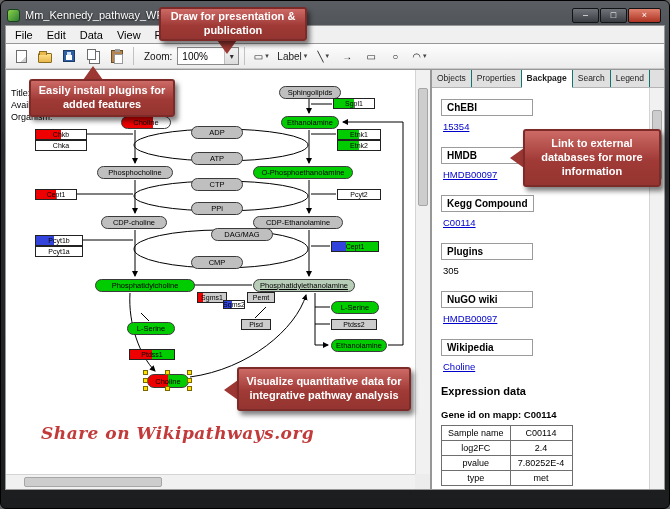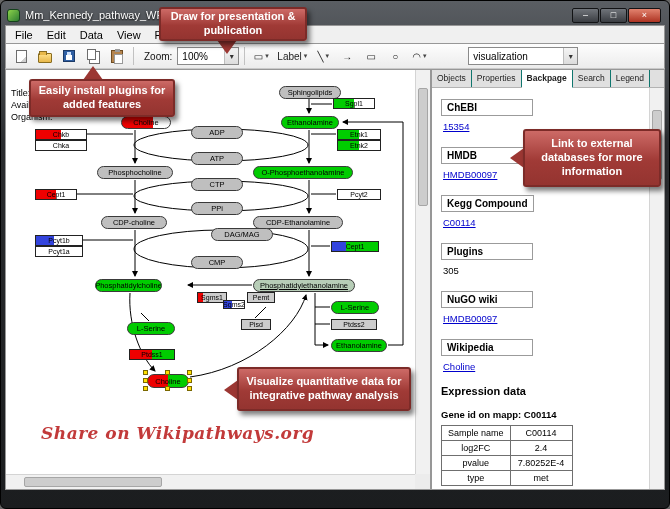--- a/index.html
+++ b/index.html
@@ -153,24 +153,20 @@
           <span class="glyph">▭</span>
         </div>
         <div class="tbtn">
           <span class="glyph">○</span>
         </div>
         <div class="tbtn">
           <span class="glyph">◠</span>
           <span class="dd">▾</span>
         </div>
       </span>
-    <div class="combo viz">
-      <span class="cval">visualization</span>
-      <span class="carr"></span>
-    </div>
   </div>
 
   <div class="main">
 
     <div class="canvas">
       <div class="drawing">
         <svg id="edge-svg" width="413" height="406" style="position:absolute;left:0;top:0">
           <defs>
             <marker id="ah" markerWidth="8" markerHeight="8" refX="5" refY="3" orient="auto">
               <path d="M0,0 L6,3 L0,6 Z" fill="#000"></path>
@@ -220,21 +216,21 @@
             <div class="pnode pill" style="left: 182px; top: 130px; width: 52px; height: 13px; background: rgb(191, 191, 191);">PPi</div>
             <div class="pnode box" style="left: 26px; top: 117px; width: 42px; height: 11px; background: linear-gradient(90deg, rgb(238, 0, 0) 50%, rgb(255, 255, 255) 50%);">Cept1</div>
             <div class="pnode box" style="left: 328px; top: 117px; width: 44px; height: 11px; background: rgb(255, 255, 255);">Pcyt2</div>
             <div class="pnode pill" style="left: 92px; top: 144px; width: 66px; height: 13px; background: rgb(191, 191, 191);">CDP-choline</div>
             <div class="pnode pill" style="left: 244px; top: 144px; width: 90px; height: 13px; background: rgb(191, 191, 191);">CDP-Ethanolamine</div>
             <div class="pnode box" style="left: 26px; top: 163px; width: 48px; height: 11px; background: linear-gradient(90deg, rgb(51, 68, 221) 40%, rgb(255, 255, 255) 40%);">Pcyt1b</div>
             <div class="pnode box" style="left: 26px; top: 174px; width: 48px; height: 11px; background: rgb(255, 255, 255);">Pcyt1a</div>
             <div class="pnode pill" style="left: 178px; top: 156px; width: 62px; height: 13px; background: rgb(191, 191, 191); margin-left: 24px;">DAG/MAG</div>
             <div class="pnode box" style="left: 322px; top: 169px; width: 48px; height: 11px; background: linear-gradient(90deg, rgb(51, 68, 221) 30%, rgb(0, 204, 0) 30%);">Cept1</div>
             <div class="pnode pill" style="left: 182px; top: 184px; width: 52px; height: 13px; background: rgb(191, 191, 191);">CMP</div>
-            <div class="pnode pill" style="left: 86px; top: 207px; width: 67px; height: 13px; background: rgb(0, 204, 0);">Phosphatidylcholine</div>
+            <div class="pnode pill" style="left: 86px; top: 207px; width: 100px; height: 13px; background: rgb(0, 204, 0);">Phosphatidylcholine</div>
             <div class="pnode pill" style="left: 244px; top: 207px; width: 102px; height: 13px; background: rgb(183, 205, 183); text-decoration: underline;">Phosphatidylethanolamine</div>
             <div class="pnode box" style="left: 188px; top: 220px; width: 30px; height: 11px; background: linear-gradient(90deg, rgb(238, 0, 0) 18%, rgb(204, 204, 204) 18%);">Sgms1</div>
             <div class="pnode box" style="left: 214px; top: 228px; width: 22px; height: 9px; background: linear-gradient(90deg, rgb(51, 68, 221) 40%, rgb(255, 255, 255) 40%);">Sgms2</div>
             <div class="pnode box" style="left: 238px; top: 220px; width: 28px; height: 11px; background: rgb(204, 204, 204);">Pemt</div>
             <div class="pnode pill" style="left: 322px; top: 229px; width: 48px; height: 13px; background: rgb(0, 204, 0);">L-Serine</div>
             <div class="pnode box" style="left: 232px; top: 247px; width: 30px; height: 11px; background: rgb(204, 204, 204);">Pisd</div>
             <div class="pnode box" style="left: 322px; top: 247px; width: 46px; height: 11px; background: rgb(204, 204, 204);">Ptdss2</div>
             <div class="pnode pill" style="left: 118px; top: 250px; width: 48px; height: 13px; background: rgb(0, 204, 0);">L-Serine</div>
             <div class="pnode pill" style="left: 322px; top: 267px; width: 56px; height: 13px; background: rgb(0, 204, 0);">Ethanolamine</div>
             <div class="pnode box" style="left: 120px; top: 277px; width: 46px; height: 11px; background: linear-gradient(90deg, rgb(238, 0, 0) 50%, rgb(0, 204, 0) 50%);">Ptdss1</div>

